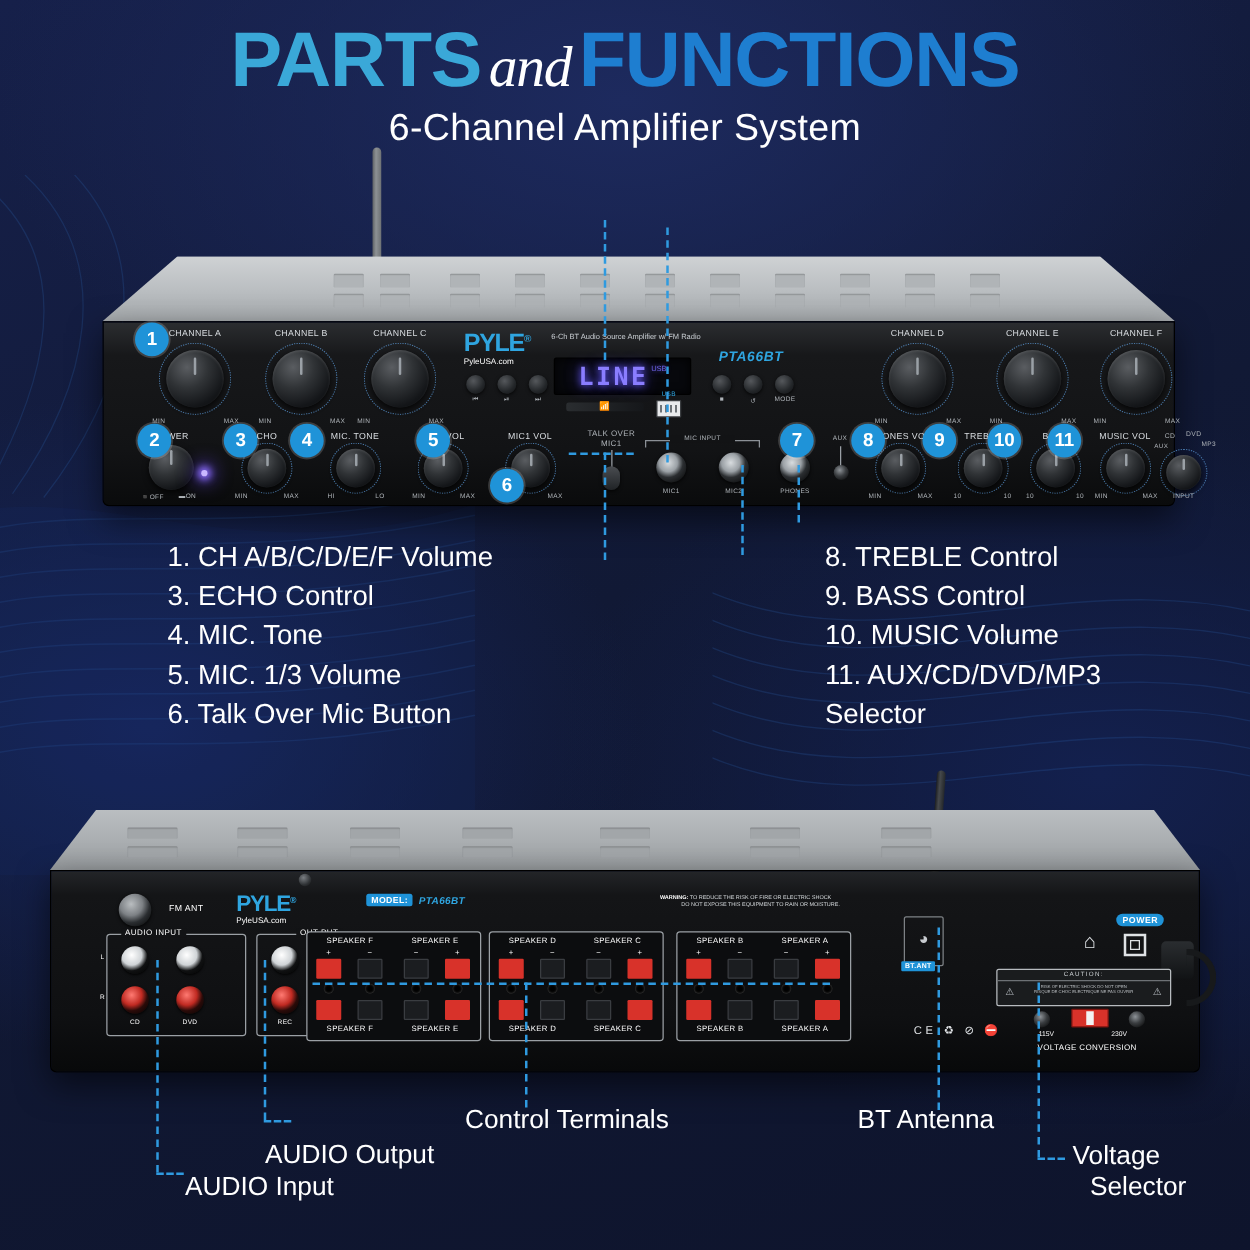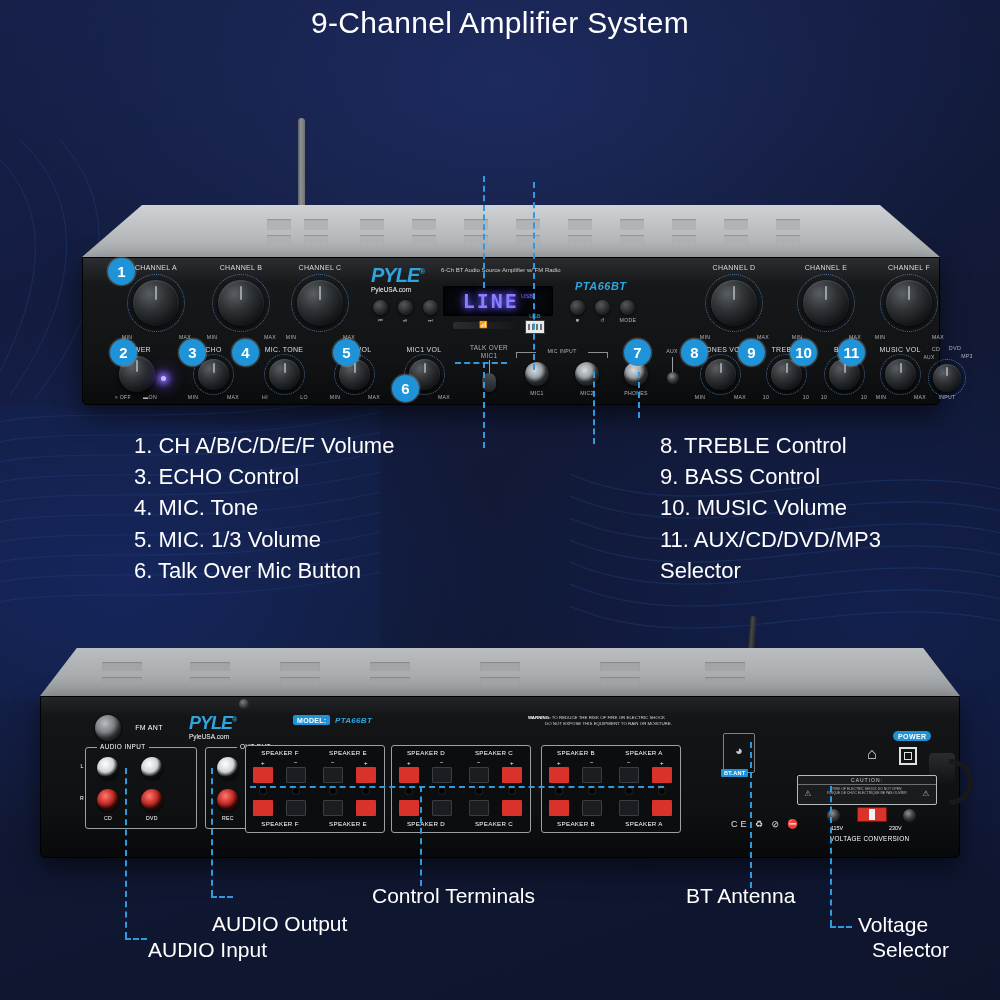--- a/index.html
+++ b/index.html
@@ -88,21 +88,21 @@
   .badge {
     position: absolute; width: 27px; height: 27px; border-radius: 50%;
     background: #1f93d8; color: #fff;
     font-size: 15px; font-weight: bold;
     display: flex; align-items: center; justify-content: center;
     box-shadow: 0 0 0 1.5px rgba(255,255,255,.18);
     z-index: 6;
   }
   .pyle-logo {
     position: absolute; color: #2fa5e0; font-weight: bold;
-    font-style: italic; letter-spacing: -1px;
+    letter-spacing: -1px;
   }
   .pyle-url { position: absolute; color: #ffffff; font-size: 6.5px; }
   .tagline { position: absolute; color: #c9ced3; font-size: 6px; white-space: nowrap; }
   .model-txt {
     position: absolute; color: #2fa5e0; font-style: italic;
     font-weight: bold; font-size: 11px; letter-spacing: .5px;
   }
   .lcd {
     position: absolute;
     background: #07080c; border: 1px solid #000; border-radius: 2px;
@@ -278,21 +278,24 @@
     <svg width="300" height="260" viewBox="0 0 300 260">
       <g fill="none" stroke="#2b63ad" stroke-width="1" opacity="0.55">
         <path d="M-10,10 C60,70 40,160 -10,250"></path>
         <path d="M20,0 C95,70 70,170 10,255"></path>
         <path d="M55,-5 C130,70 100,175 35,258"></path>
       </g>
     </svg>
   </div>
 
   <div class="header">
-    <div class="subtitle">9-Channel Amplifier System</div>
+    <div class="title">
+      <span class="t-parts">PARTS</span><span class="t-and">and</span><span class="t-functions">FUNCTIONS</span>
+    </div>
+    <div class="subtitle">6-Channel Amplifier System</div>
   </div>
 
   <div class="antenna" style="left:298px; top:118px; height:108px;"></div>
 
   <div class="amp" style="left:82px; top:205px; width:858px; height:200px;">
 
     <div class="amp-top" style="width:858px; height:52px; clip-path: polygon(7% 0, 93% 0, 100% 100%, 0 100%);">
       <div class="vents">
         <div class="vent" style="left:185px; top:14px; width:24px; height:11px;"></div>
         <div class="vent" style="left:185px; top:30px; width:24px; height:11px;"></div>

